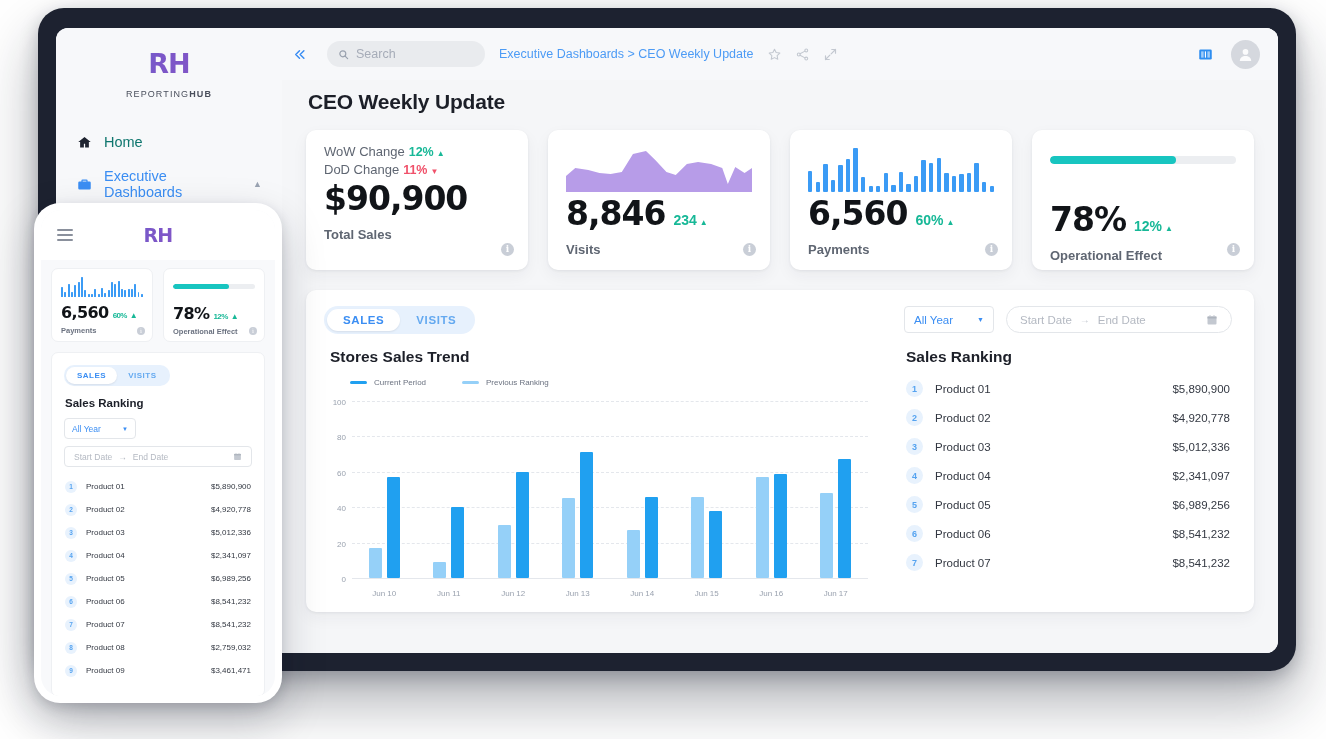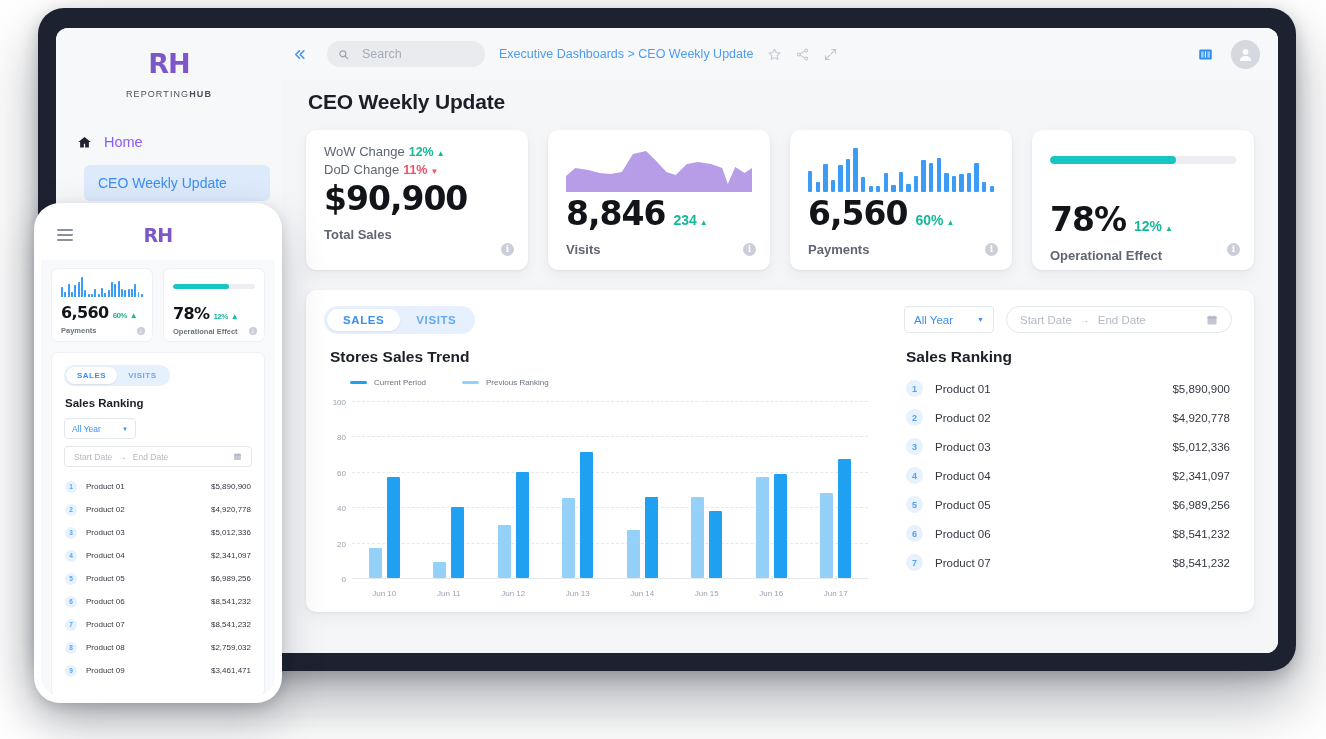--- a/index.html
+++ b/index.html
@@ -46,21 +46,21 @@
     font-family: "DejaVu Sans", sans-serif;
   }
   .brand-sub {
     font-size: 9px; letter-spacing: 1.1px; color: #4a4f5c; margin-top: 12px;
   }
   .brand-sub b { font-weight: 700; }
 
   .nav { margin-top: 22px; }
   .nav-item {
     display: flex; align-items: center; gap: 12px;
-    padding: 9px 20px; font-size: 14.5px; color: #8b5cf6;
+    padding: 9px 20px; font-size: 14.5px; color: #0f766e;
     cursor: pointer;
   }
   .nav-item.blue { color: #3b8ef3; }
   .nav-icon { width: 16px; height: 16px; flex: 0 0 16px; display:flex; align-items:center; justify-content:center; }
   .nav-caret { margin-left: auto; font-size: 9px; color:#9aa3b2; }
   .nav-sub {
     margin: 6px 12px 0 28px;
     padding: 10px 14px;
     background: #dceafc;
     border-radius: 6px;
@@ -71,21 +71,21 @@
   
   .main { flex: 1; min-width: 0; display: flex; flex-direction: column; background:#f5f6f8; }
 
   .topbar {
     height: 52px; display: flex; align-items: center; gap: 14px;
     padding: 0 18px 0 4px; background: #f7f8fa;
   }
   .collapse-btn { color:#3b8ef3; font-size: 16px; cursor:pointer; padding: 2px 6px; }
   .search {
     width: 158px; height: 26px; border-radius: 13px; background: #e9ebee;
-    display: flex; align-items: center; gap: 13px; padding: 0 11px;
+    display: flex; align-items: center; gap: 7px; padding: 0 11px;
   }
   .search input {
     border: none; background: transparent; outline: none;
     font-size: 12.5px; color: #5b6270; width: 100%;
     font-family: "Liberation Sans", sans-serif;
   }
   .search input::placeholder { color: #a6acb8; }
   .breadcrumb { font-size: 12.5px; color: #4c9bf5; white-space: nowrap; cursor:pointer; }
   .top-icons { display: flex; align-items: center; gap: 13px; }
   .top-icons .ti { color:#b9bfc9; cursor:pointer; display:flex; }
@@ -279,20 +279,29 @@
       </div>
 
       <nav class="nav">
         <div class="nav-item">
           <span class="nav-icon">
             <svg width="15" height="15" viewBox="0 0 24 24" fill="#1f2430">
                   <path d="M12 3 2 11h3v9h6v-6h2v6h6v-9h3z"></path>
                 </svg>
           </span>
           <span>Home</span>
+        </div>
+        <div class="nav-item blue">
+          <span class="nav-icon">
+            <svg width="15" height="15" viewBox="0 0 24 24" fill="#3b8ef3">
+                  <path d="M9 4h6a2 2 0 0 1 2 2v1h3a2 2 0 0 1 2 2v9a2 2 0 0 1-2 2H4a2 2 0 0 1-2-2V9a2 2 0 0 1 2-2h3V6a2 2 0 0 1 2-2zm0 3h6V6H9z"></path>
+                </svg>
+          </span>
+          <span>Executive Dashboards</span>
+          <span class="nav-caret">▲</span>
         </div>
         <div class="nav-sub">CEO Weekly Update</div>
       </nav>
     </aside>
 
     <div class="main">
 
       <div class="topbar">
         <span class="collapse-btn">
           <svg width="15" height="15" viewBox="0 0 24 24" fill="none" stroke="#3b8ef3" stroke-width="2.4" stroke-linecap="round" stroke-linejoin="round">

